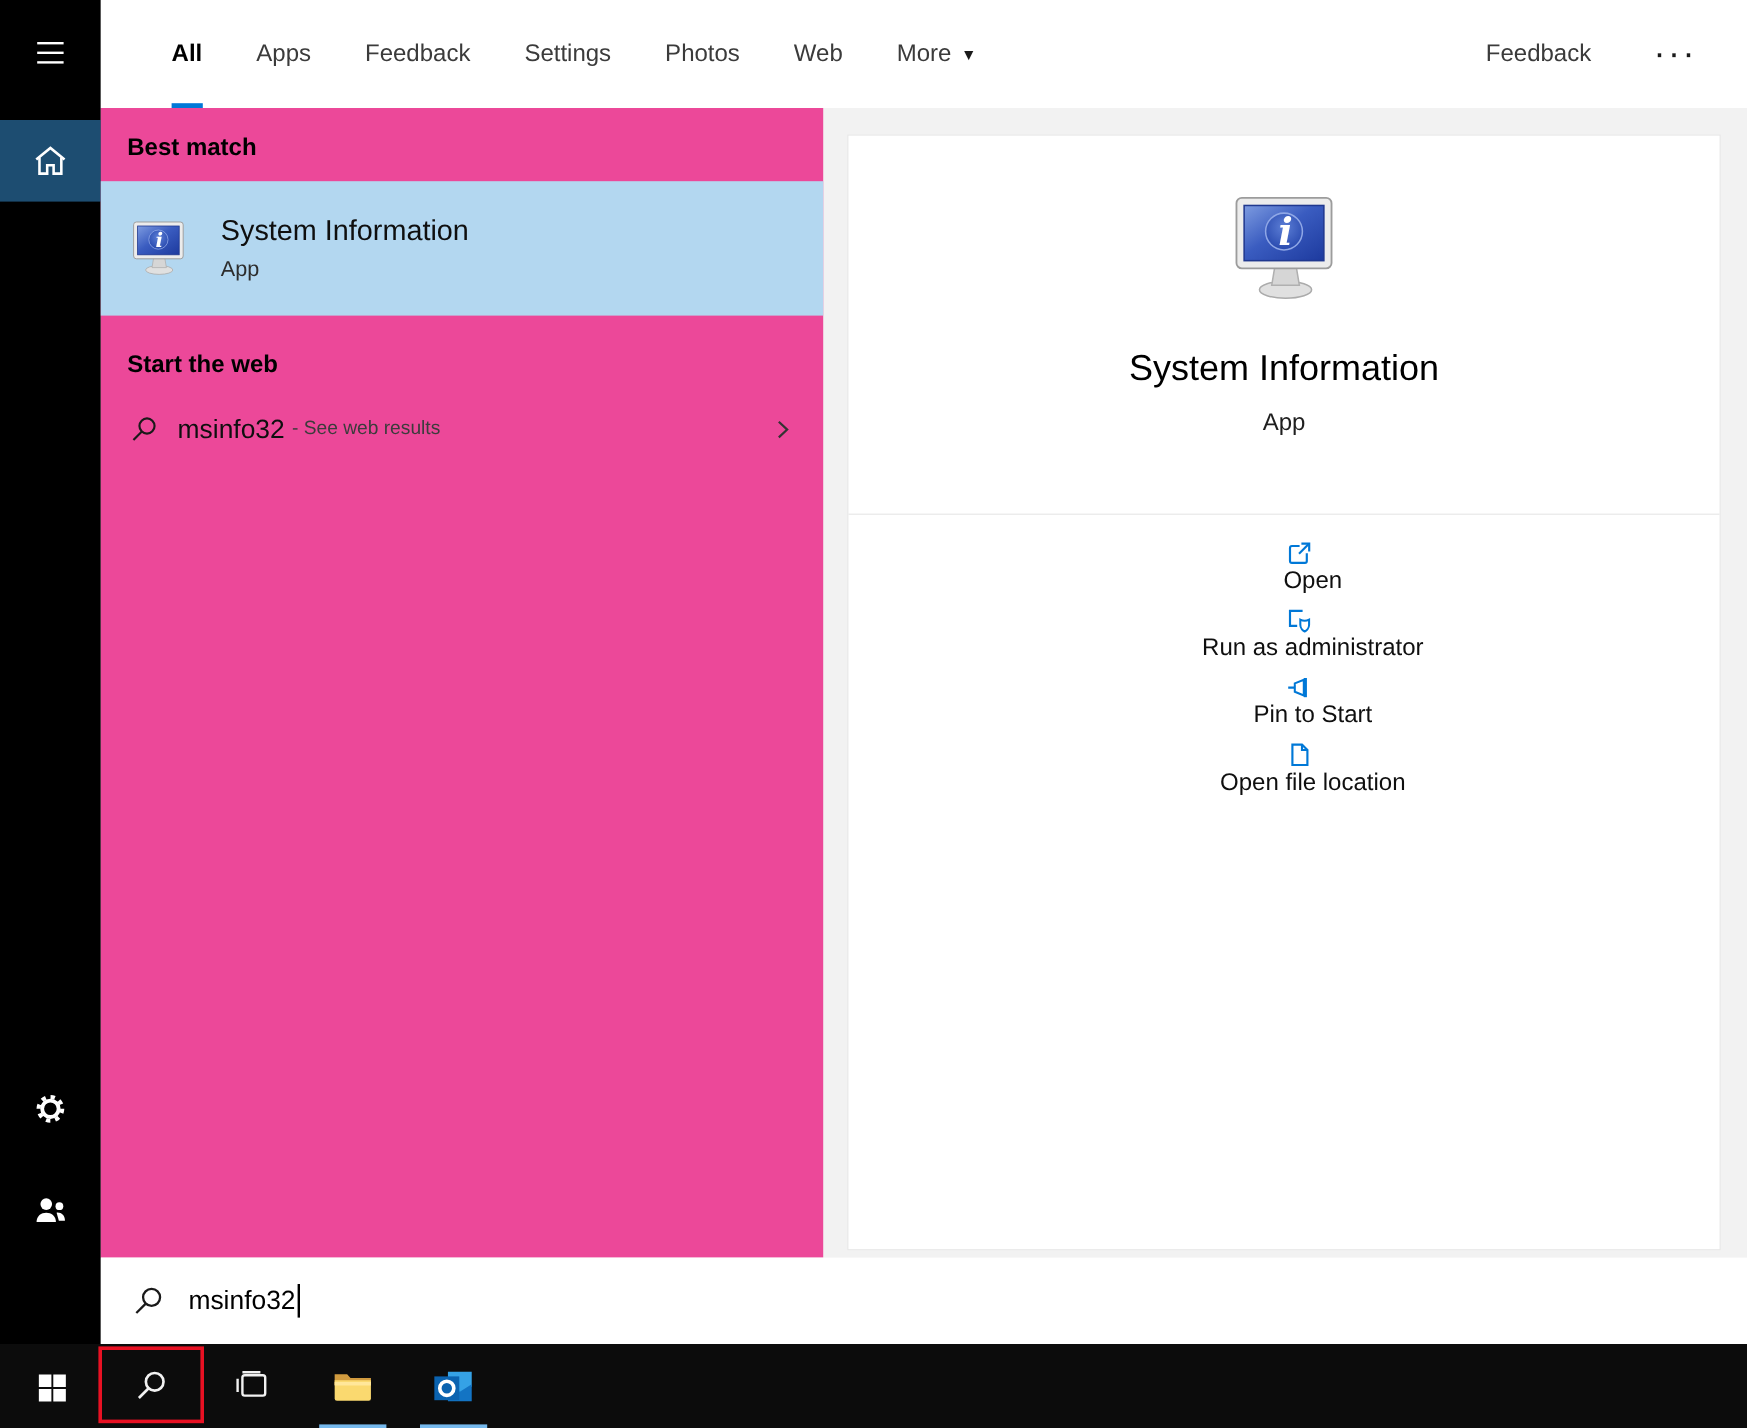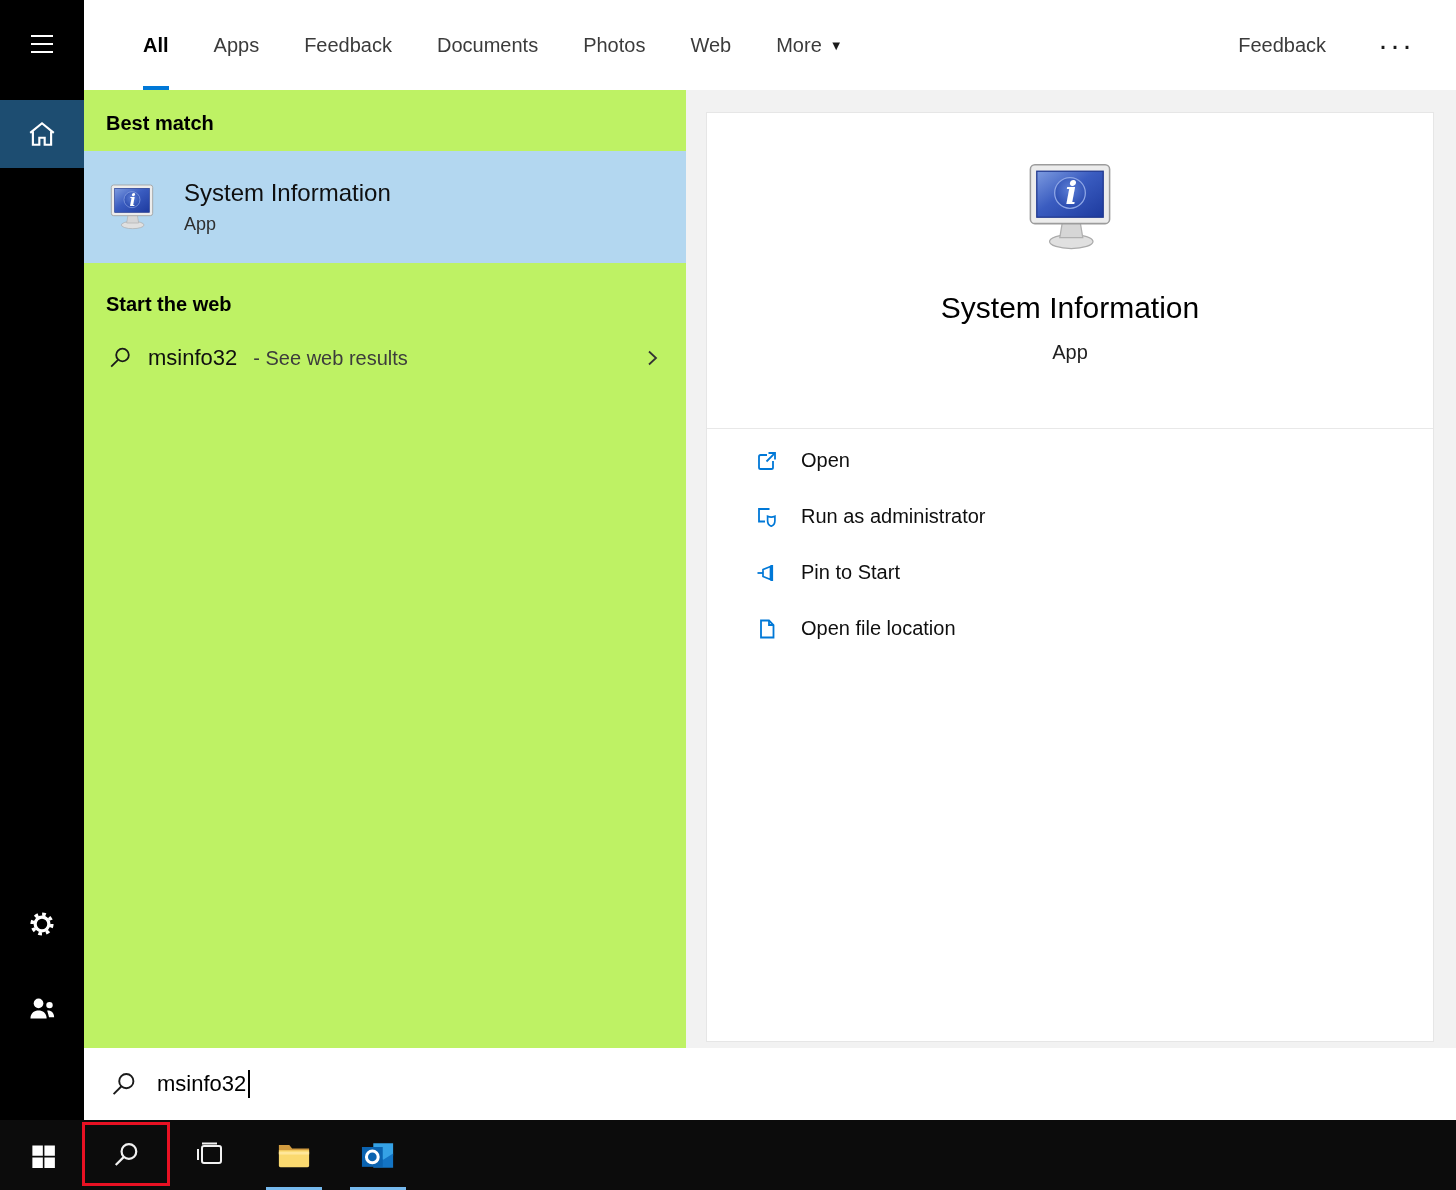--- a/index.html
+++ b/index.html
@@ -26,43 +26,43 @@
   .tab.active::after { content:""; position:absolute; left:0; right:0; bottom:0; height:4px; background:#0078d7; }
   .tab .caret { font-size:13px; color:#1a1a1a; margin-left:8px; }
   .topbar .spacer { flex:1; }
   .feedback { font-size:20px; color:#3b3b3b; margin-right:52px; cursor:pointer; }
   .overflow { font-size:30px; color:#1a1a1a; letter-spacing:2px; line-height:20px; cursor:pointer; }
 
   
   .top-artifact { position:absolute; left:283px; top:0; width:88px; height:5px; background:#111; }
 
   
-  .left-panel { position:absolute; left:84px; top:90px; width:602px; height:958px; background:#bef264; }
+  .left-panel { position:absolute; left:84px; top:90px; width:602px; height:958px; background:#ec4899; }
   .section-header { font-size:20px; font-weight:bold; color:#000; padding:22px 0 16px 22px; }
   .section-header.web { padding:30px 0 12px 22px; }
   .result { height:112px; display:flex; align-items:center; padding-left:24px; cursor:pointer; }
   .result.selected { background:#b3d7f0; }
   .result .icon-sm { width:48px; height:48px; margin-right:28px; flex:0 0 auto; }
   .rtitle { font-size:24px; color:#0f0f0f; }
   .rsub { font-size:18px; color:#2d2d2d; margin-top:7px; }
   .web-row { display:flex; align-items:center; height:60px; padding:0 24px; cursor:pointer; }
   .web-row .mag { width:24px; height:24px; margin-right:16px; flex:0 0 auto; }
   .web-query { font-size:22px; color:#0f0f0f; }
-  .web-suffix { font-size:20px; color:#3c3c3c; margin-left:16px; }
+  .web-suffix { font-size:16px; color:#3c3c3c; margin-left:6px; }
   .web-row .chev { margin-left:auto; width:20px; height:20px; }
 
   
   .preview { position:absolute; left:706px; top:112px; width:728px; height:930px; background:#fff;
              border:1px solid #e6e6e6; }
   .p-icon { display:flex; justify-content:center; margin-top:48px; }
   .p-title { text-align:center; font-size:30px; color:#000; margin-top:38px; }
   .p-sub { text-align:center; font-size:20px; color:#1f1f1f; margin-top:16px; }
   .p-divider { border-top:1px solid #e8e8e8; margin-top:64px; }
   .actions { padding-top:20px; }
-  .action { display:flex; align-items:flex-start; height:56px; padding-left:48px; cursor:pointer; }
+  .action { display:flex; align-items:center; height:56px; padding-left:48px; cursor:pointer;flex-direction:column; }
   .action .a-icon { width:24px; height:24px; margin-right:22px; flex:0 0 auto; }
   .action .a-label { font-size:20px; color:#0f0f0f; }
 
   
   .search-bar { position:absolute; left:84px; top:1048px; width:1372px; height:72px; background:#fff;
                 display:flex; align-items:center; padding-left:26px; cursor:text; }
   .search-bar .mag { width:27px; height:27px; margin-right:20px; }
   .sq { font-size:22px; color:#000; }
   .caret-line { width:2px; height:28px; background:#000; margin-left:2px; animation:blink 1.1s steps(1) infinite; }
   @keyframes blink { 50% { opacity:0; } }
@@ -108,21 +108,21 @@
         <circle cx="19.5" cy="9.5" r="2.8" fill="#fff"></circle>
         <path d="M17.5 14.2 c3.4-0.3 6 1.9 6 5.8 h-4.4" fill="#fff"></path>
       </svg>
     </button>
   </div>
 
   <div class="topbar">
     <div class="tab active">All</div>
     <div class="tab">Apps</div>
     <div class="tab">Feedback</div>
-    <div class="tab">Documents</div>
+    <div class="tab">Settings</div>
     <div class="tab">Photos</div>
     <div class="tab">Web</div>
     <div class="tab">
       <span>More</span>
       <span class="caret">▼</span>
     </div>
     <div class="spacer"></div>
     <div class="feedback">Feedback</div>
     <div class="overflow">···</div>
   </div>

